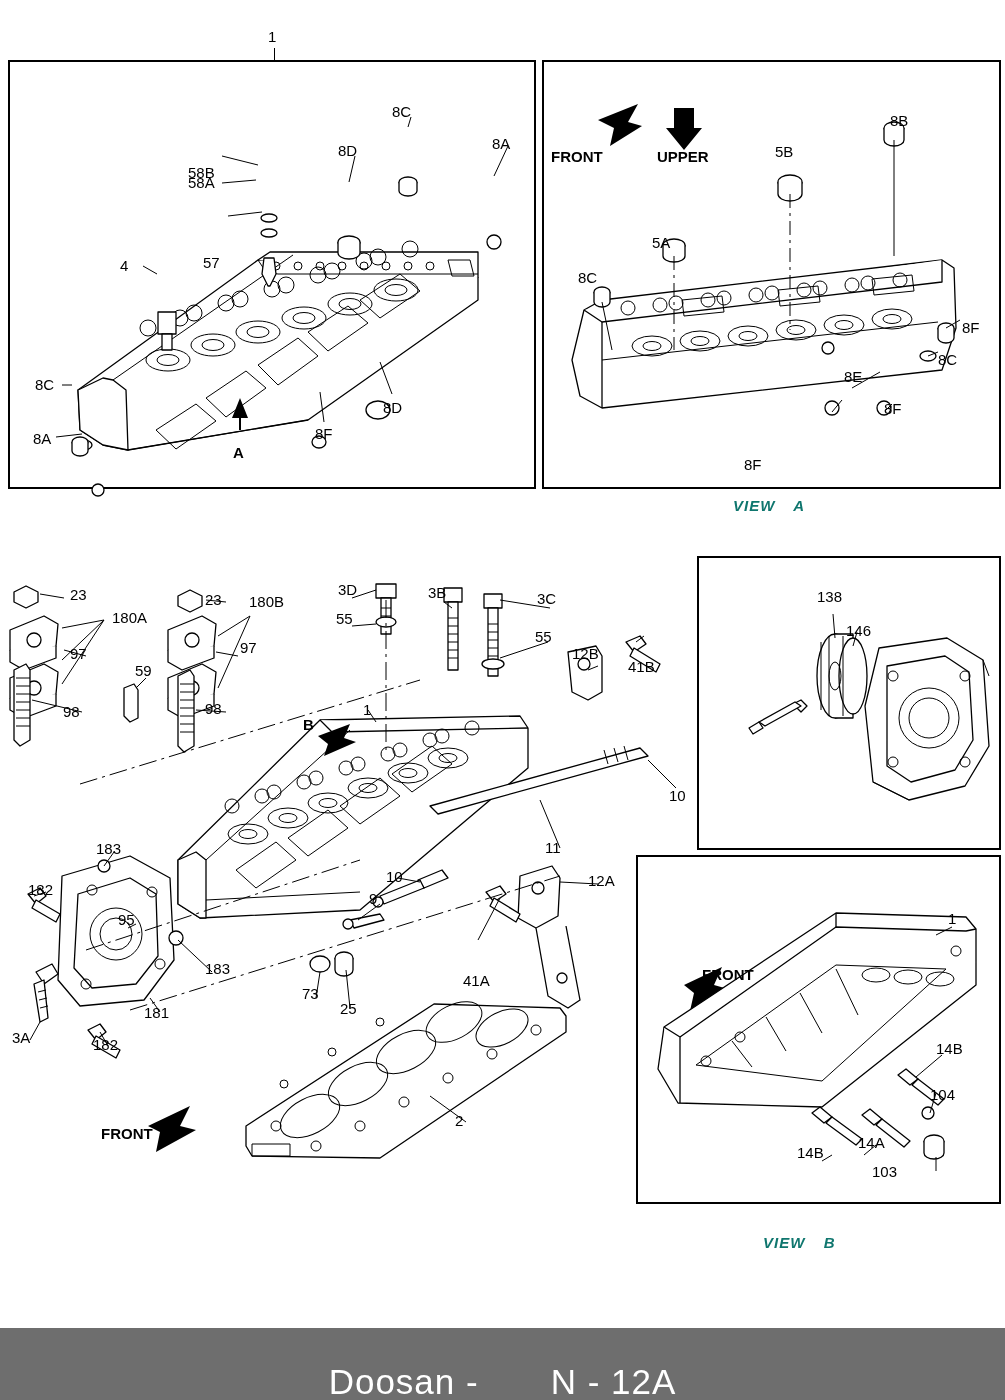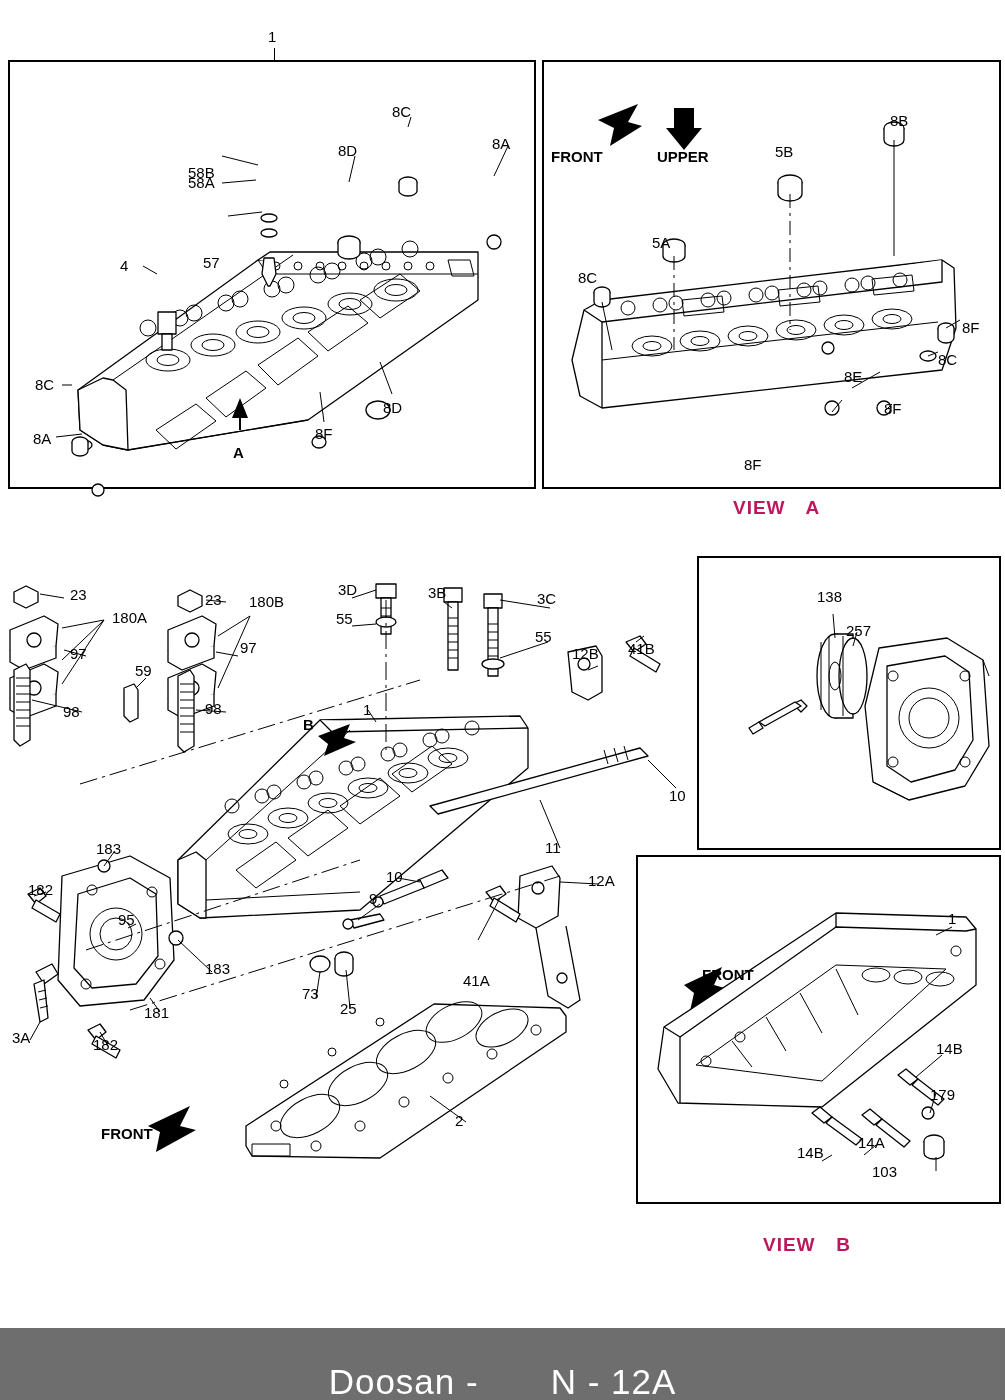--- a/index.html
+++ b/index.html
@@ -31,25 +31,26 @@
     font-size: 15px;
     color: #000;
     white-space: nowrap;
     font-family: "Liberation Sans", sans-serif;
   }
   .lbl.bold {
     font-weight: bold;
   }
   .viewcap {
     position: absolute;
-    font-size: 19px;
+    font-size: 15px;
     font-weight: bold;
     letter-spacing: 1px;
-    color: #be185d;
+    color: #0f766e;
     white-space: nowrap;
+    font-style: italic;
   }
   
   .ln {
     position: absolute;
     background: #000;
     transform-origin: 0 0;
     height: 1px;
   }
   
   #footer {
@@ -350,21 +351,21 @@
         <path d="M62,166 L52,172 L56,178 L66,172 Z"></path>
       </g>
       <g stroke="#000" stroke-width="1" fill="none">
         <path d="M136,58 L138,82"></path>
         <path d="M160,76 L156,90"></path>
       </g>
     </svg>
   </div>
 
   <div class="lbl" style="left:817px; top:588px;">138</div>
-  <div class="lbl" style="left:846px; top:622px;">257</div>
+  <div class="lbl" style="left:846px; top:622px;">146</div>
 
   <div class="panel" style="left:636px; top:855px; width:361px; height:345px;"></div>
 
   <div class="art" style="left:636px; top:855px; width:361px; height:345px;">
     <svg width="361" height="345" viewBox="0 0 361 345">
 
       <polygon points="48,130 86,112 78,130 92,134 54,156 58,138" fill="#000"></polygon>
       <g class="stroke-part">
         <path d="M22,214 L28,172 L200,58 L330,62 L340,74 L340,130 L186,252 L42,248 Z"></path>
         <path d="M28,172 L44,182 L44,248"></path>
@@ -401,21 +402,21 @@
         <path d="M240,290 L228,300"></path>
         <path d="M196,300 L186,306"></path>
         <path d="M300,302 L300,316"></path>
       </g>
     </svg>
   </div>
 
   <div class="lbl bold" style="left:702px; top:966px;">FRONT</div>
   <div class="lbl" style="left:948px; top:910px;">1</div>
   <div class="lbl" style="left:936px; top:1040px;">14B</div>
-  <div class="lbl" style="left:930px; top:1086px;">179</div>
+  <div class="lbl" style="left:930px; top:1086px;">104</div>
   <div class="lbl" style="left:858px; top:1134px;">14A</div>
   <div class="lbl" style="left:797px; top:1144px;">14B</div>
   <div class="lbl" style="left:872px; top:1163px;">103</div>
 
   <div class="viewcap" style="left:763px; top:1234px;">
     <span>VIEW</span>
     <span style="display:inline-block;width:8px;"></span>
     <span>B</span>
   </div>
 
@@ -668,21 +669,21 @@
   <div class="lbl" style="left:205px; top:700px;">98</div>
   <div class="lbl" style="left:135px; top:662px;">59</div>
   <div class="lbl" style="left:338px; top:581px;text-align:right;">3D</div>
   <div class="lbl" style="left:428px; top:584px;">3B</div>
   <div class="lbl" style="left:537px; top:590px;">3C</div>
   <div class="lbl" style="left:336px; top:610px;">55</div>
   <div class="lbl" style="left:535px; top:628px;">55</div>
   <div class="lbl bold" style="left:303px; top:716px;">B</div>
   <div class="lbl" style="left:363px; top:701px;">1</div>
   <div class="lbl" style="left:572px; top:645px;">12B</div>
-  <div class="lbl" style="left:628px; top:640px;">41B</div>
+  <div class="lbl" style="left:628px; top:658px;">41B</div>
   <div class="lbl" style="left:669px; top:787px;">10</div>
   <div class="lbl" style="left:545px; top:839px;">11</div>
   <div class="lbl" style="left:386px; top:868px;">10</div>
   <div class="lbl" style="left:369px; top:890px;">9</div>
   <div class="lbl" style="left:463px; top:928px;margin-top:44px;">41A</div>
   <div class="lbl" style="left:588px; top:872px;">12A</div>
   <div class="lbl" style="left:96px; top:840px;">183</div>
   <div class="lbl" style="left:28px; top:881px;">182</div>
   <div class="lbl" style="left:118px; top:911px;">95</div>
   <div class="lbl" style="left:205px; top:960px;">183</div>

